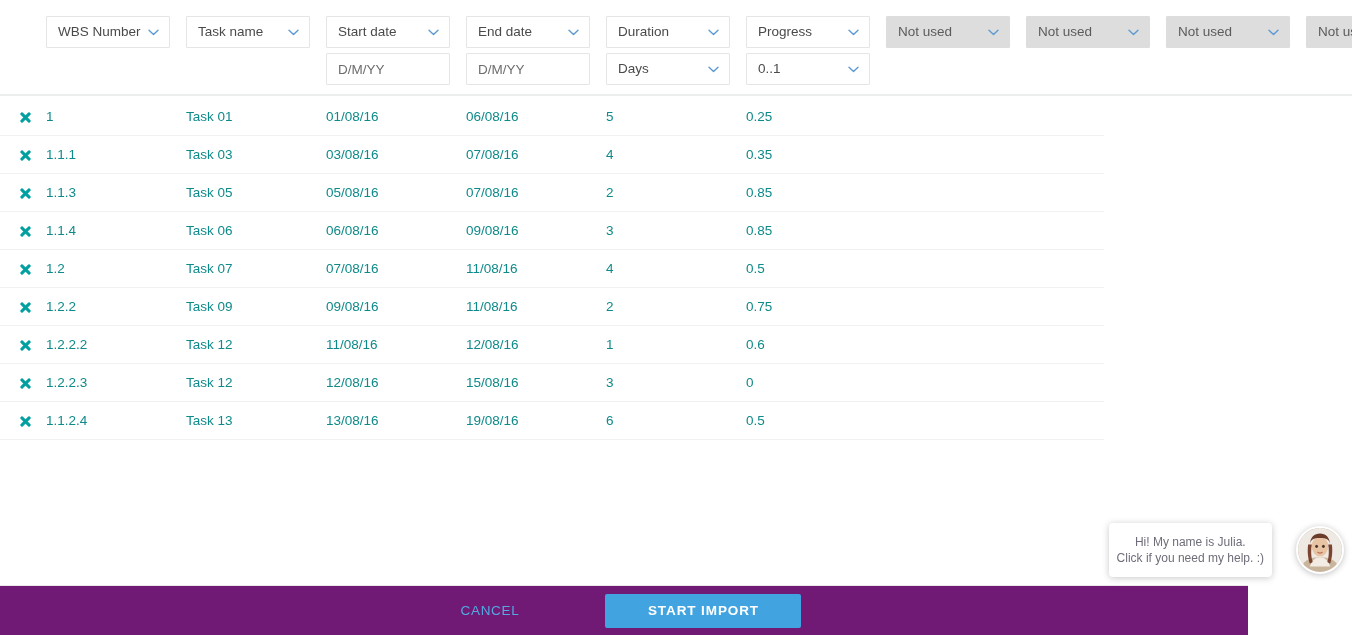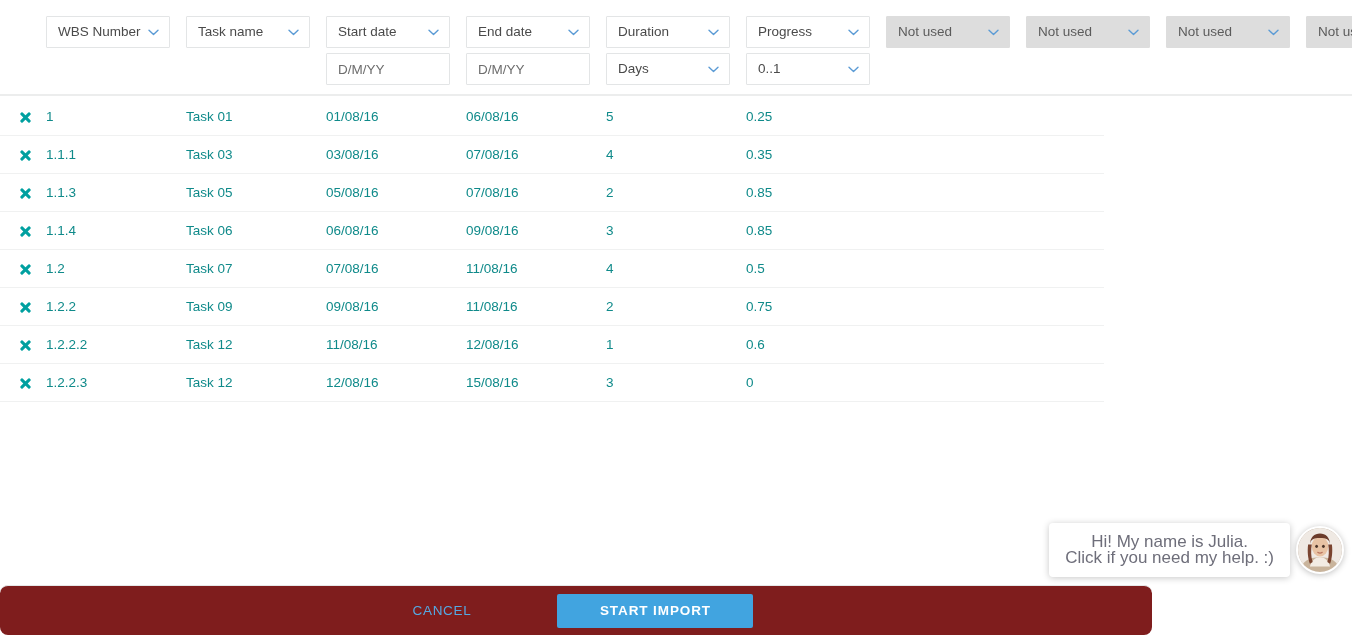--- a/index.html
+++ b/index.html
@@ -151,29 +151,28 @@
     border-radius: 1px;
   }
   .del-x::before { transform: rotate(45deg); }
   .del-x::after  { transform: rotate(-45deg); }
 
   
   .footer {
     position: absolute;
     left: 0;
     bottom: 0;
-    width: 1152px;
+    width: 1248px;
     height: 50px;
-    background: #7f1d1d;
+    background: #701a75;
     border-top: 1px solid #e6e7e8;
     display: flex;
     align-items: center;
     justify-content: center;
     z-index: 20;
-    border-radius: 8px;
   }
   .btn-cancel {
     background: none;
     border: none;
     color: #55a8e2;
     font-size: 13.5px;
     letter-spacing: 0.7px;
     font-family: "Liberation Sans", sans-serif;
     cursor: pointer;
     padding: 8px 14px;
@@ -200,27 +199,27 @@
     bottom: 58px;
     z-index: 40;
     display: flex;
     align-items: center;
     pointer-events: auto;
   }
   .chat-bubble {
     background: #ffffff;
     border-radius: 4px;
     box-shadow: 0 1px 7px rgba(0,0,0,0.22);
-    padding: 11px 16px;
+    padding: 11px 8px;
     text-align: center;
-    font-size: 17px;
+    font-size: 12px;
     color: #6e6e7a;
     line-height: 16px;
     white-space: nowrap;
-    margin-right: 6px;
+    margin-right: 24px;
     cursor: pointer;
   }
   .chat-avatar {
     width: 48px; height: 48px;
     border-radius: 50%;
     overflow: hidden;
     background: #cfc3b6;
     box-shadow: 0 1px 6px rgba(0,0,0,0.25);
     border: 2px solid #fff;
     cursor: pointer;
@@ -284,20 +283,21 @@
 
   <div class="grid" id="grid-body">
       <div class="row"><span class="cell-del"><span class="del-x"></span></span><span class="cell" style="width:140px">1</span><span class="cell" style="width:140px">Task 01</span><span class="cell" style="width:140px">01/08/16</span><span class="cell" style="width:140px">06/08/16</span><span class="cell" style="width:140px">5</span><span class="cell" style="width:140px">0.25</span></div>
       <div class="row"><span class="cell-del"><span class="del-x"></span></span><span class="cell" style="width:140px">1.1.1</span><span class="cell" style="width:140px">Task 03</span><span class="cell" style="width:140px">03/08/16</span><span class="cell" style="width:140px">07/08/16</span><span class="cell" style="width:140px">4</span><span class="cell" style="width:140px">0.35</span></div>
       <div class="row"><span class="cell-del"><span class="del-x"></span></span><span class="cell" style="width:140px">1.1.3</span><span class="cell" style="width:140px">Task 05</span><span class="cell" style="width:140px">05/08/16</span><span class="cell" style="width:140px">07/08/16</span><span class="cell" style="width:140px">2</span><span class="cell" style="width:140px">0.85</span></div>
       <div class="row"><span class="cell-del"><span class="del-x"></span></span><span class="cell" style="width:140px">1.1.4</span><span class="cell" style="width:140px">Task 06</span><span class="cell" style="width:140px">06/08/16</span><span class="cell" style="width:140px">09/08/16</span><span class="cell" style="width:140px">3</span><span class="cell" style="width:140px">0.85</span></div>
       <div class="row"><span class="cell-del"><span class="del-x"></span></span><span class="cell" style="width:140px">1.2</span><span class="cell" style="width:140px">Task 07</span><span class="cell" style="width:140px">07/08/16</span><span class="cell" style="width:140px">11/08/16</span><span class="cell" style="width:140px">4</span><span class="cell" style="width:140px">0.5</span></div>
       <div class="row"><span class="cell-del"><span class="del-x"></span></span><span class="cell" style="width:140px">1.2.2</span><span class="cell" style="width:140px">Task 09</span><span class="cell" style="width:140px">09/08/16</span><span class="cell" style="width:140px">11/08/16</span><span class="cell" style="width:140px">2</span><span class="cell" style="width:140px">0.75</span></div>
       <div class="row"><span class="cell-del"><span class="del-x"></span></span><span class="cell" style="width:140px">1.2.2.2</span><span class="cell" style="width:140px">Task 12</span><span class="cell" style="width:140px">11/08/16</span><span class="cell" style="width:140px">12/08/16</span><span class="cell" style="width:140px">1</span><span class="cell" style="width:140px">0.6</span></div>
       <div class="row"><span class="cell-del"><span class="del-x"></span></span><span class="cell" style="width:140px">1.2.2.3</span><span class="cell" style="width:140px">Task 12</span><span class="cell" style="width:140px">12/08/16</span><span class="cell" style="width:140px">15/08/16</span><span class="cell" style="width:140px">3</span><span class="cell" style="width:140px">0</span></div>
+      <div class="row"><span class="cell-del"><span class="del-x"></span></span><span class="cell" style="width:140px">1.1.2.4</span><span class="cell" style="width:140px">Task 13</span><span class="cell" style="width:140px">13/08/16</span><span class="cell" style="width:140px">19/08/16</span><span class="cell" style="width:140px">6</span><span class="cell" style="width:140px">0.5</span></div>
     </div>
 
   <div class="footer">
     <button class="btn-cancel">CANCEL</button>
     <button class="btn-import">START IMPORT</button>
   </div>
 
   <div class="chat">
     <div class="chat-bubble">
       <div>Hi! My name is Julia.</div>

